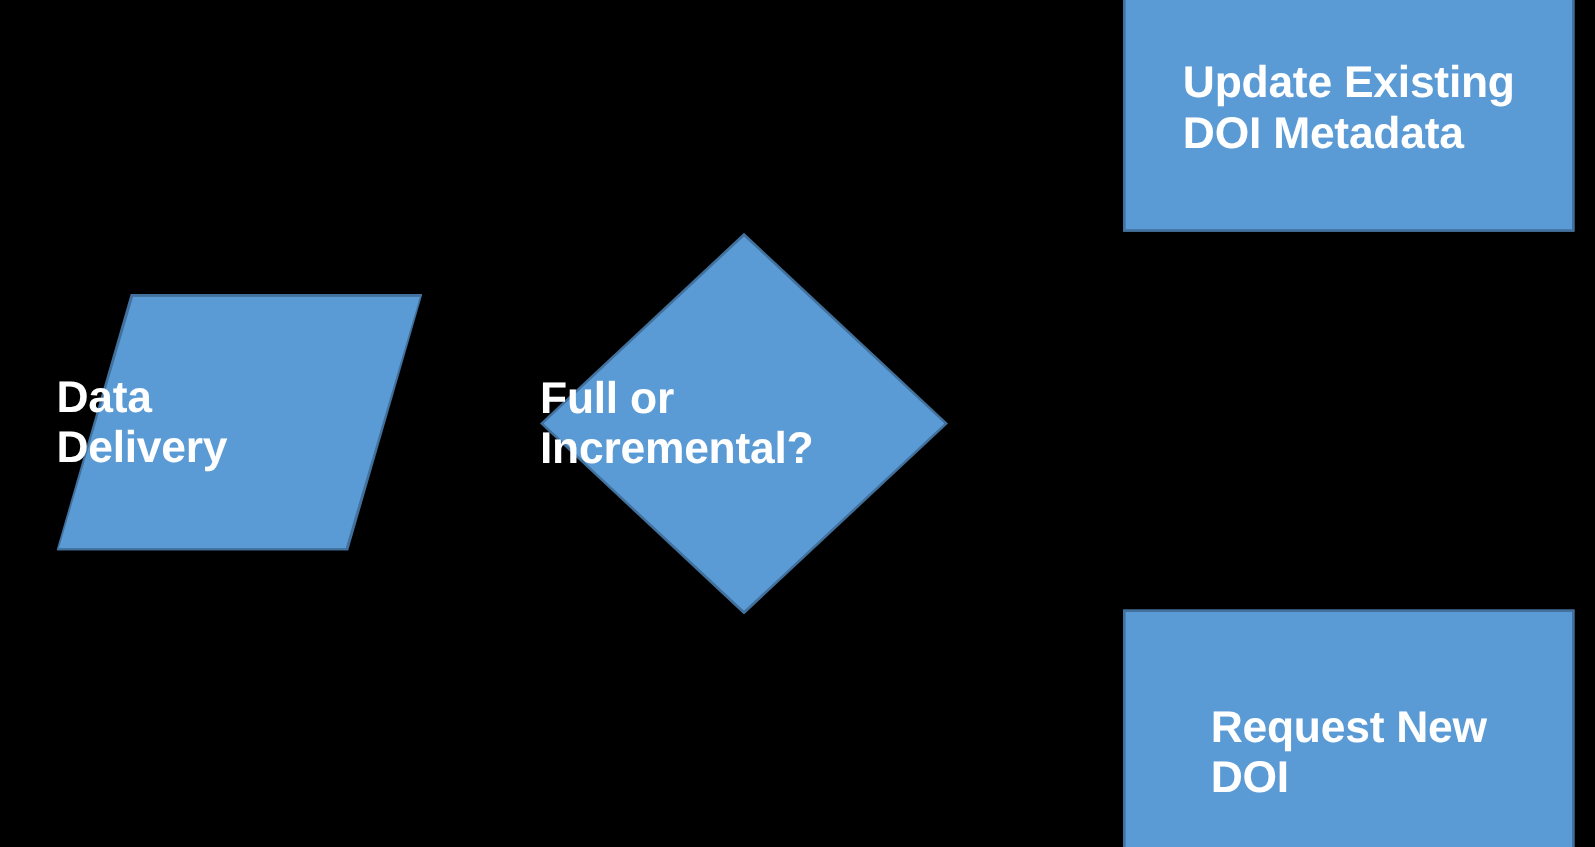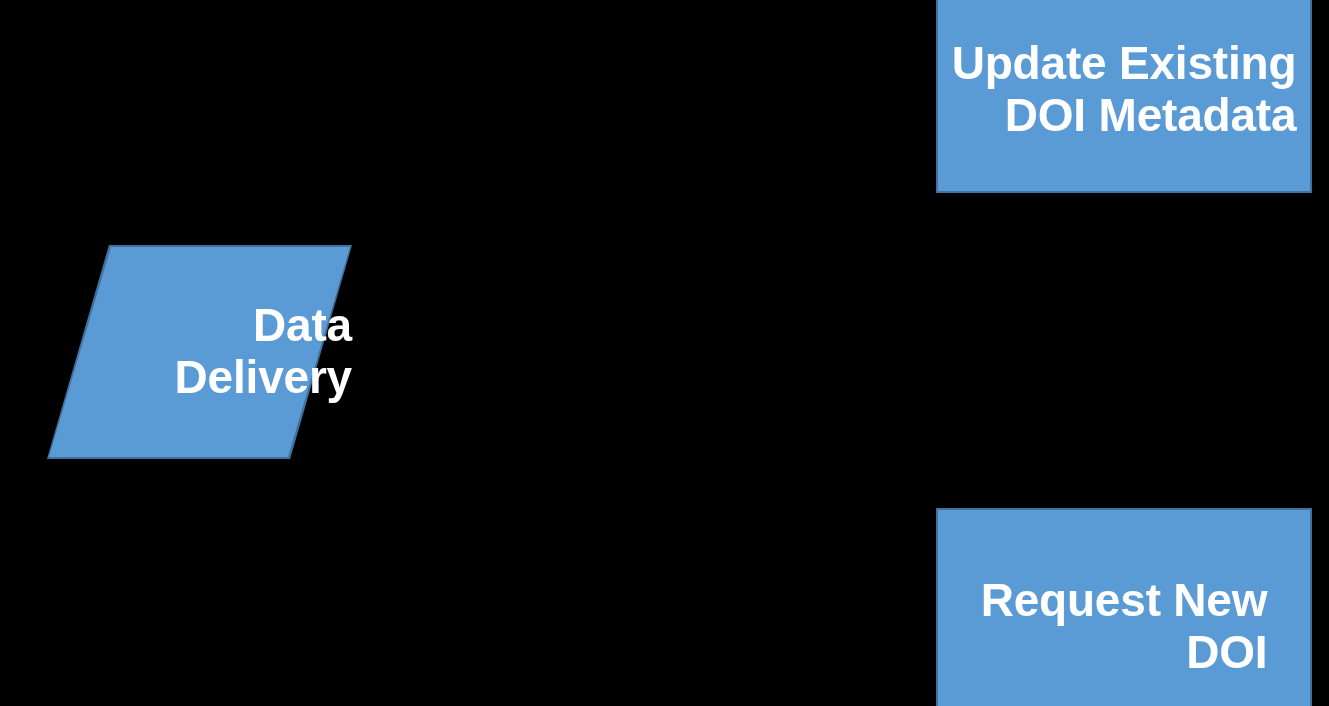--- a/index.html
+++ b/index.html
@@ -12,23 +12,23 @@
     position: relative;
     width: 1329px;
     height: 706px;
     background: #000000;
     overflow: hidden;
     font-family: "Liberation Sans", sans-serif;
   }
   .node-label {
     color: #ffffff;
     font-weight: bold;
-    font-size: 46px;
+    font-size: 37px;
     line-height: 1.13;
-    text-align: right;
+    text-align: left;
     white-space: pre-line;
     letter-spacing: -0.2px;
   }
 
   
   #shape-data-delivery {
     position: absolute;
     left: 0px;
     top: 245px;
     width: 305px;
@@ -111,20 +111,26 @@
 
 <div id="canvas">
 
   <div id="shape-data-delivery">
     <div class="poly-border"></div>
     <div class="poly-fill"></div>
     <div class="node-label">Data
 Delivery</div>
   </div>
 
+  <div id="shape-decision">
+    <div class="poly-border"></div>
+    <div class="poly-fill"></div>
+    <div class="node-label">Full or
+Incremental?</div>
+  </div>
 
   <div id="shape-update-doi" class="rect-node">
     <div class="node-label">Update Existing
 DOI Metadata</div>
   </div>
 
   <div id="shape-request-doi" class="rect-node">
     <div class="node-label">Request New
 DOI</div>
   </div>

